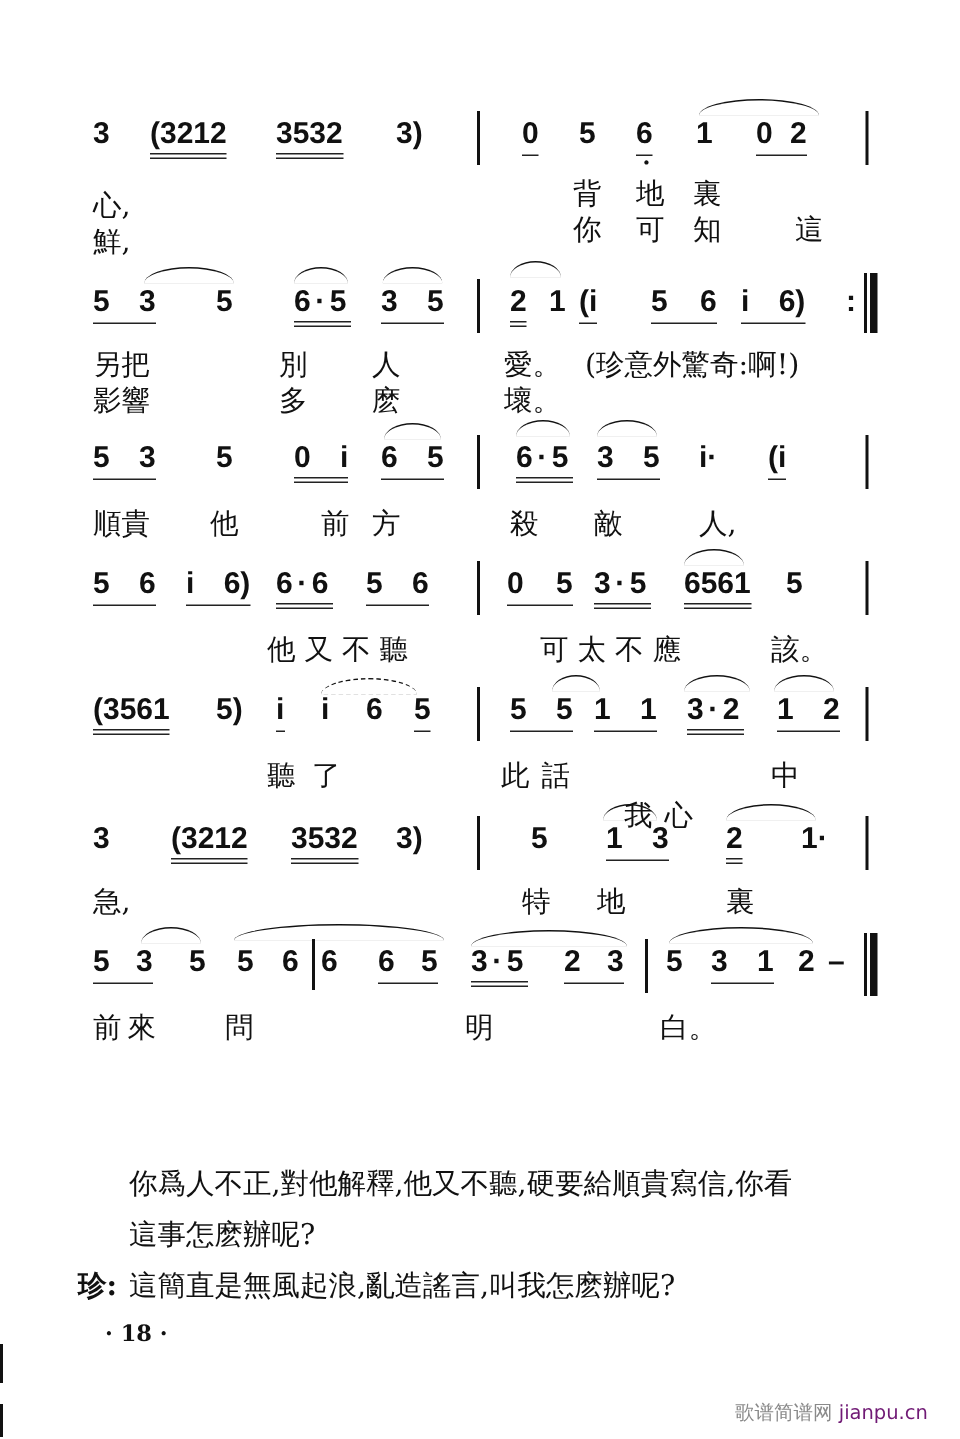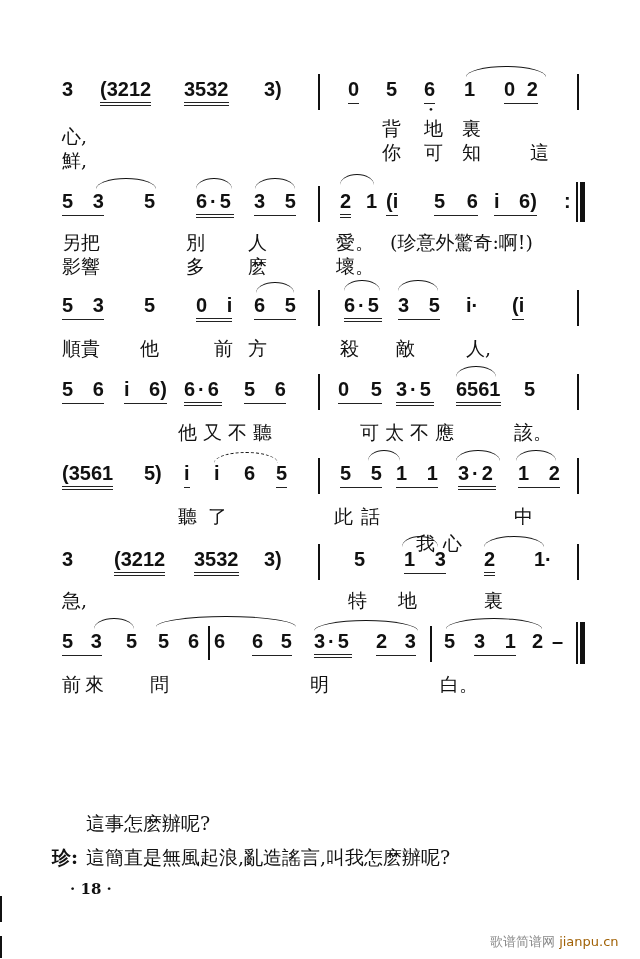--- a/index.html
+++ b/index.html
@@ -15,21 +15,21 @@
   .ul2 { border-bottom: 4px double #222; padding-bottom: 1px; }
   .barline { position: absolute; width: 2px; background: #111; }
   .barline.thick { width: 5px; }
   .slur { position: absolute; border-top: 1.6px solid #111; border-radius: 50% 50% 0 0 / 100% 100% 0 0; height: 10px; }
   .dot-above { position: absolute; font-size: 10px; }
   .dialog { position: absolute; left: 52px; font-size: 19px; line-height: 34px; white-space: nowrap; }
   .dialog .spk { font-weight: bold; display: inline-block; width: 34px; }
   .indent { padding-left: 34px; }
   .pagenum { position: absolute; left: 70px; top: 880px; font-size: 15px; font-weight: bold; }
   .watermark { position: absolute; left: 490px; top: 933px; font-size: 13px; color: #8a8a8a; font-family: "DejaVu Sans", sans-serif; }
-  .watermark .site { color: #a16207; }
+  .watermark .site { color: #701a75; }
   .edge { position: absolute; left: 0; width: 2px; background: #111; }
 </style>
 </head>
 <body>
 
 <div class="page">
 
   <div>
     <div class="notes" style="left:62px;top:78px;">
       <span class="tok" style="left:0">3</span>
@@ -222,20 +222,23 @@
     <div class="barline" style="left:430px;top:626px;height:36px;width:1.5px"></div>
     <div class="barline" style="left:576px;top:622px;height:42px;width:2px"></div>
     <div class="barline thick" style="left:580px;top:622px;height:42px"></div>
 
     <div class="lyric" style="left:62px;top:672px;letter-spacing:4px">前來</div>
     <div class="lyric" style="left:150px;top:672px">問</div>
     <div class="lyric" style="left:310px;top:672px">明</div>
     <div class="lyric" style="left:440px;top:672px">白。</div>
   </div>
 
+  <div class="dialog indent" style="top:772px">
+    <span>你爲人不正,對他解釋,他又不聽,硬要給順貴寫信,你看</span>
+  </div>
   <div class="dialog indent" style="top:806px">
     <span>這事怎麽辦呢?</span>
   </div>
   <div class="dialog" style="top:840px">
     <span class="spk">珍:</span><span>這簡直是無風起浪,亂造謠言,叫我怎麽辦呢?</span>
   </div>
 
   <div class="pagenum">· 18 ·</div>
   <div class="edge" style="top:896px;height:26px"></div>
   <div class="edge" style="top:936px;height:22px"></div>

